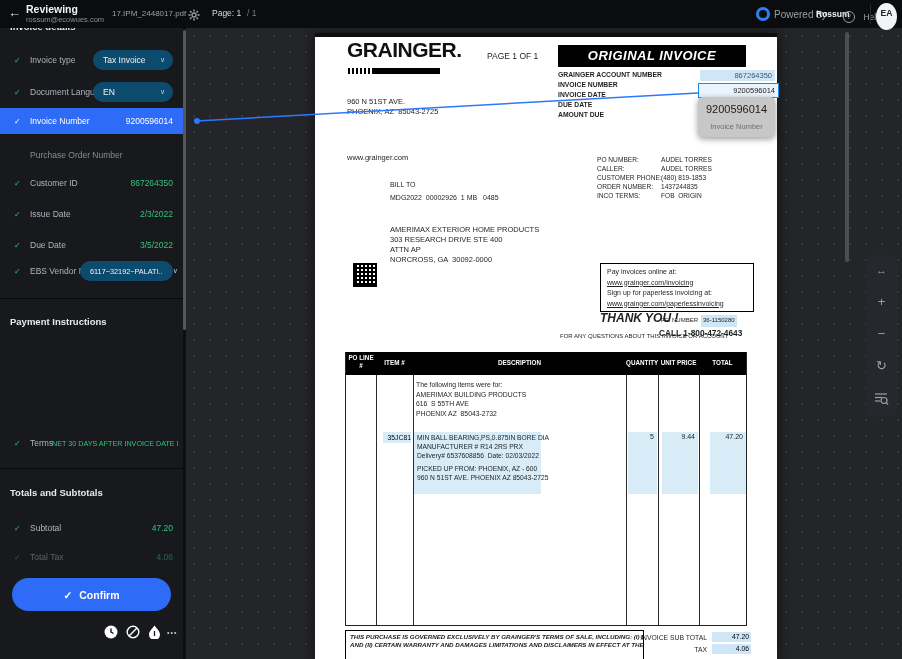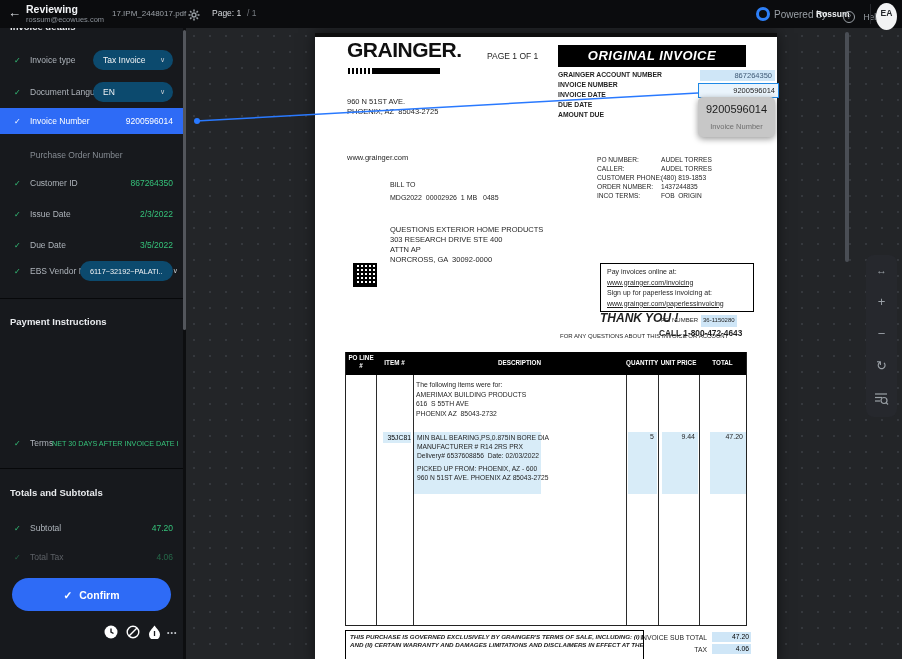--- a/index.html
+++ b/index.html
@@ -130,21 +130,21 @@
   <div class="dtx" style="left:346px;top:127px;font-size:6.6px;">AUDEL TORRES</div>
   <div class="dtx" style="left:282px;top:136px;font-size:6.6px;">CUSTOMER PHONE:</div>
   <div class="dtx" style="left:346px;top:136px;font-size:6.6px;">(480) 819-1853</div>
   <div class="dtx" style="left:282px;top:145px;font-size:6.6px;">ORDER NUMBER:</div>
   <div class="dtx" style="left:346px;top:145px;font-size:6.6px;">1437244835</div>
   <div class="dtx" style="left:282px;top:154px;font-size:6.6px;">INCO TERMS:</div>
   <div class="dtx" style="left:346px;top:154px;font-size:6.6px;">FOB  ORIGIN</div>
 
   <div class="dtx" style="left:75px;top:143px;font-size:7px;">BILL TO</div>
   <div class="dtx" style="left:75px;top:156px;font-size:7px;">MDG2022  00002926  1 MB   0485</div>
-  <div class="dtx" style="left:75px;top:188px;font-size:7.5px;">QUESTIONS EXTERIOR HOME PRODUCTS</div>
+  <div class="dtx" style="left:75px;top:188px;font-size:7.5px;">AMERIMAX EXTERIOR HOME PRODUCTS</div>
   <div class="dtx" style="left:75px;top:198px;font-size:7.5px;">303 RESEARCH DRIVE STE 400</div>
   <div class="dtx" style="left:75px;top:208px;font-size:7.5px;">ATTN AP</div>
   <div class="dtx" style="left:75px;top:218px;font-size:7.5px;">NORCROSS, GA  30092-0000</div>
 
   <div class="abs" id="qr"></div>
 
   <div class="abs paybox">
     <div>Pay invoices online at:</div>
     <div class="u">www.grainger.com/invoicing</div>
     <div>Sign up for paperless invoicing at:</div>

